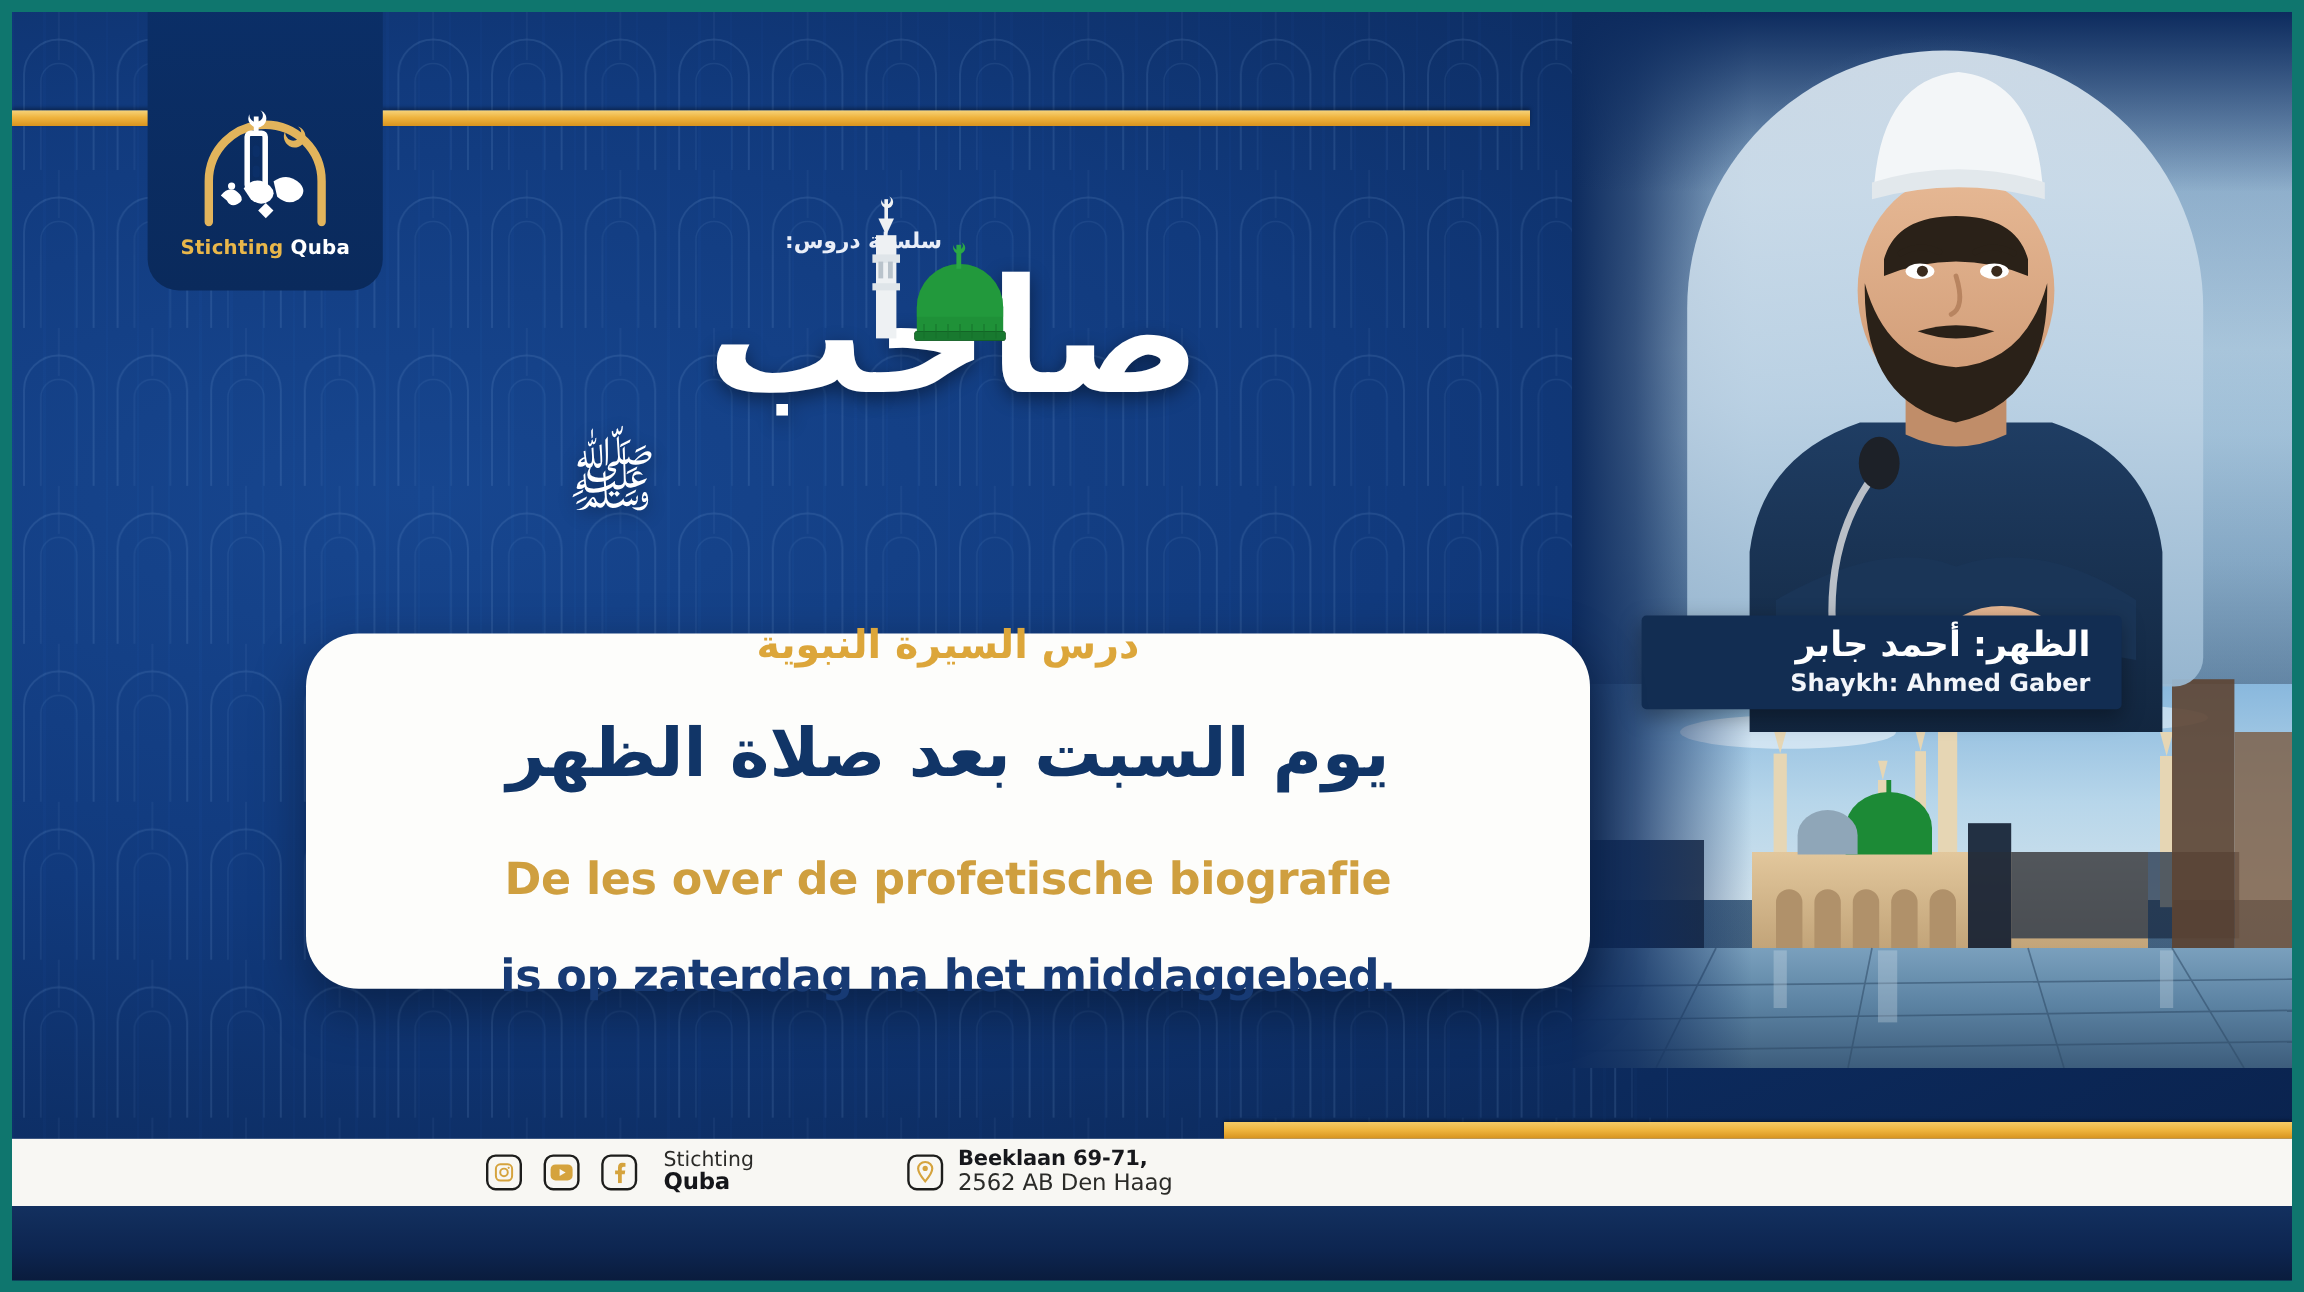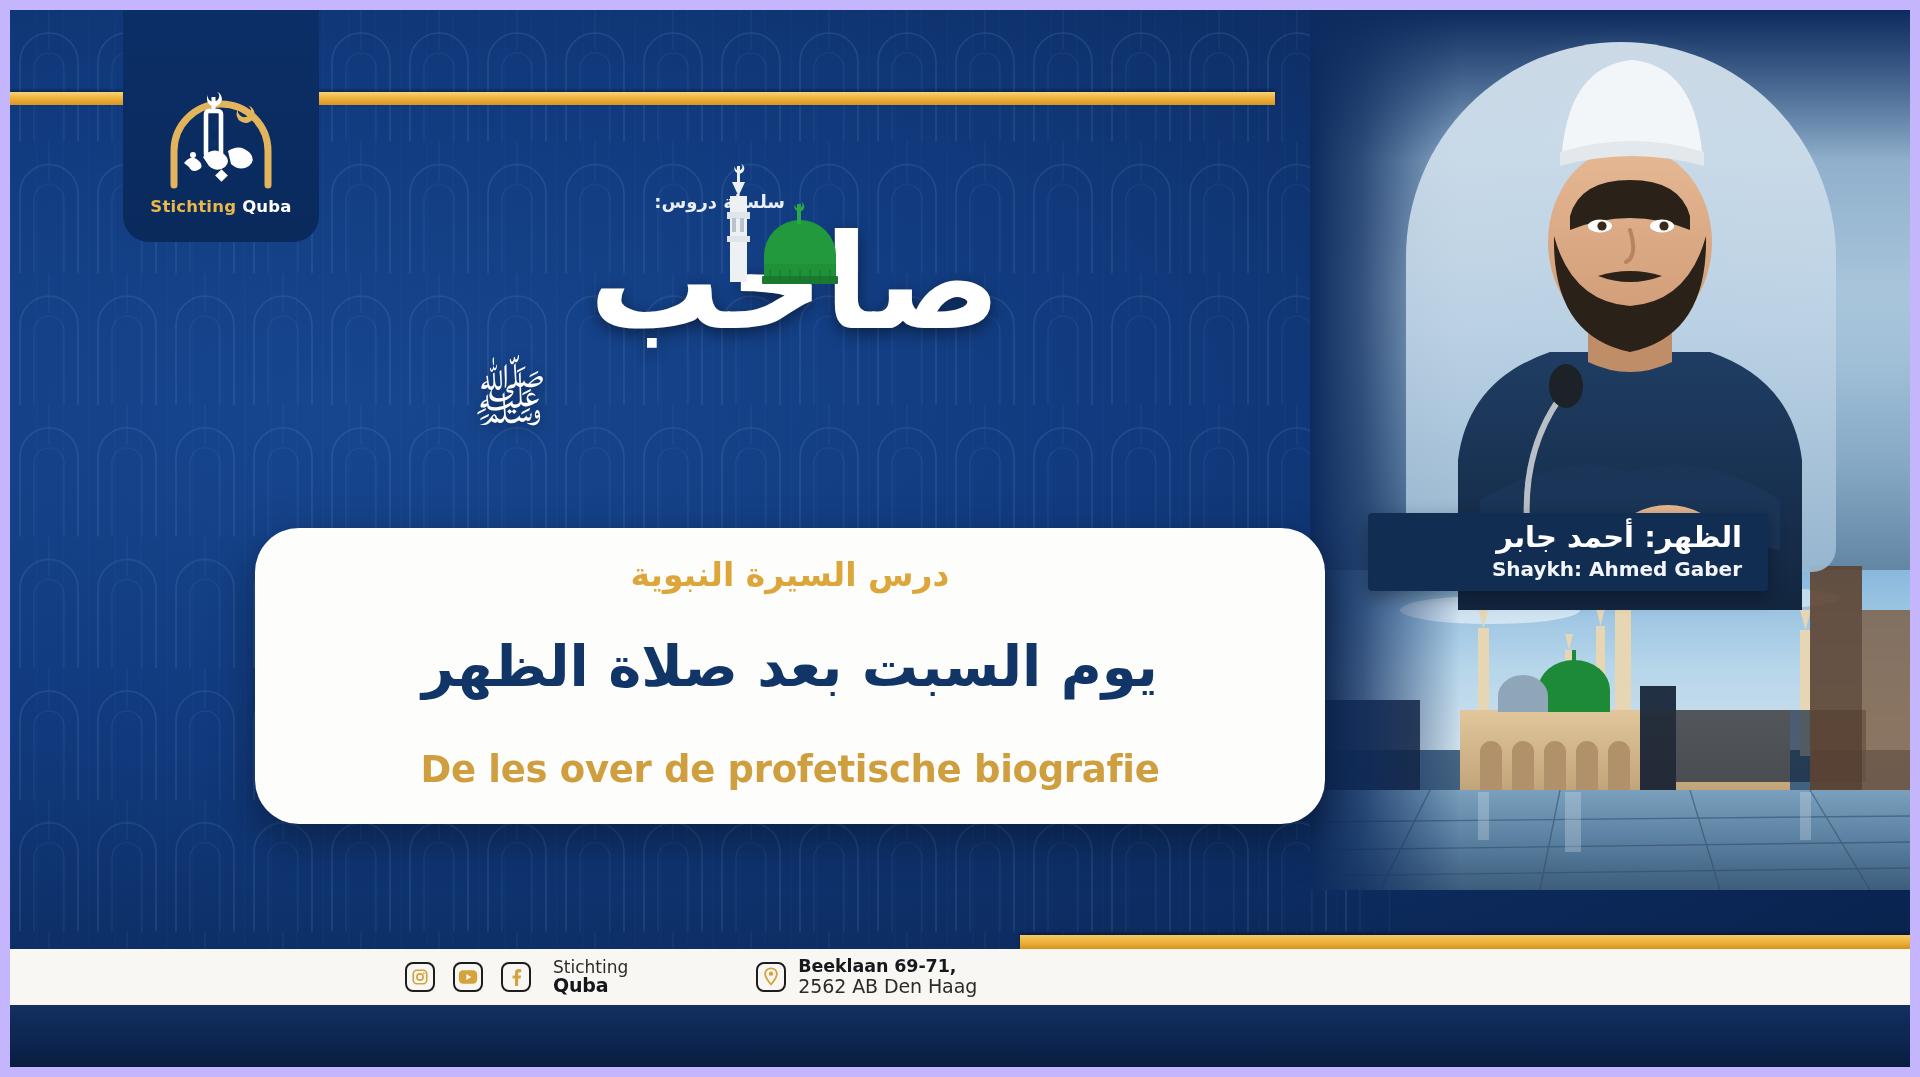--- a/index.html
+++ b/index.html
@@ -1,20 +1,20 @@
 <!DOCTYPE html>
 <html lang="ar"><head>
 <meta charset="utf-8">
 <title>Stichting Quba — Sahib al-Shafaa</title>
 <style>
   html,body{margin:0;padding:0;background:#0c1b33;}
   body{width:1920px;height:1077px;overflow:hidden;font-family:"DejaVu Sans","Liberation Sans",sans-serif;}
 
   .poster{position:relative;width:1920px;height:1077px;overflow:hidden;
-          background:#c4b5fd;}
+          background:#0f766e;}
 
   
   .frame-inner{position:absolute;left:10px;top:10px;right:10px;bottom:10px;
                background:#0d2b5e;overflow:hidden;}
 
   
   .bg-navy{position:absolute;inset:0;
       background:
         radial-gradient(120% 90% at 18% 38%, #17468f 0%, #113a7d 36%, #0c2a5c 68%, #091f47 100%);
   }
@@ -355,20 +355,21 @@
     <div class="nameplate">
       <div class="np-ar">الظهر: أحمد جابر</div>
       <div class="np-en">Shaykh: Ahmed Gaber</div>
     </div>
   </div>
 
   <div class="card">
     <div class="card-ar-sub">درس السيرة النبوية</div>
     <div class="card-ar-main">يوم السبت بعد صلاة الظهر</div>
     <div class="card-nl-1">De les over de profetische biografie</div>
+    <div class="card-nl-2">is op zaterdag na het middaggebed.</div>
   </div>
 
   <div class="footer-gold"></div>
 
   <div class="footer">
     <div class="footer-inner">
       <div class="sicon">
         <svg width="18" height="18" viewBox="0 0 24 24" fill="none" stroke="#d5a33d" stroke-width="2.2">
           <rect x="3" y="3" width="18" height="18" rx="5"></rect>
           <circle cx="12" cy="12" r="4.2"></circle>

